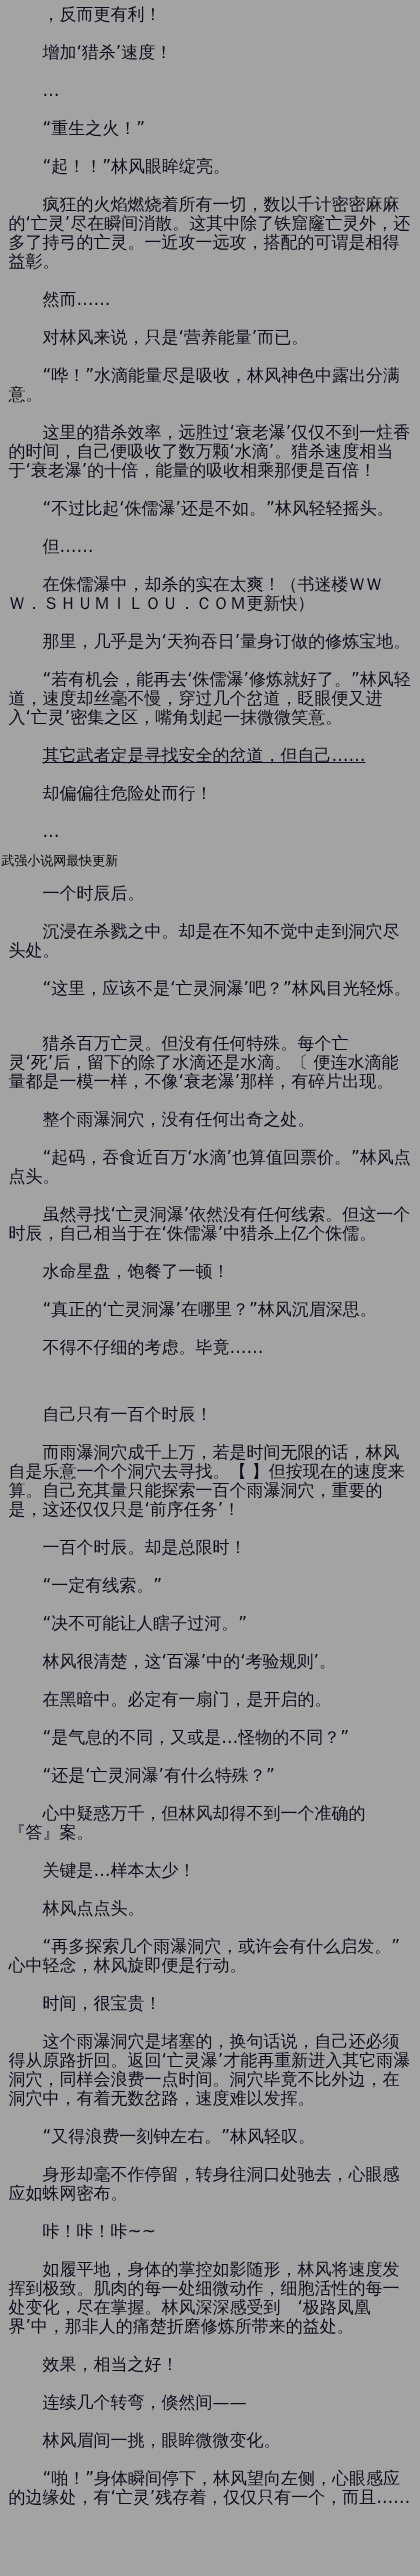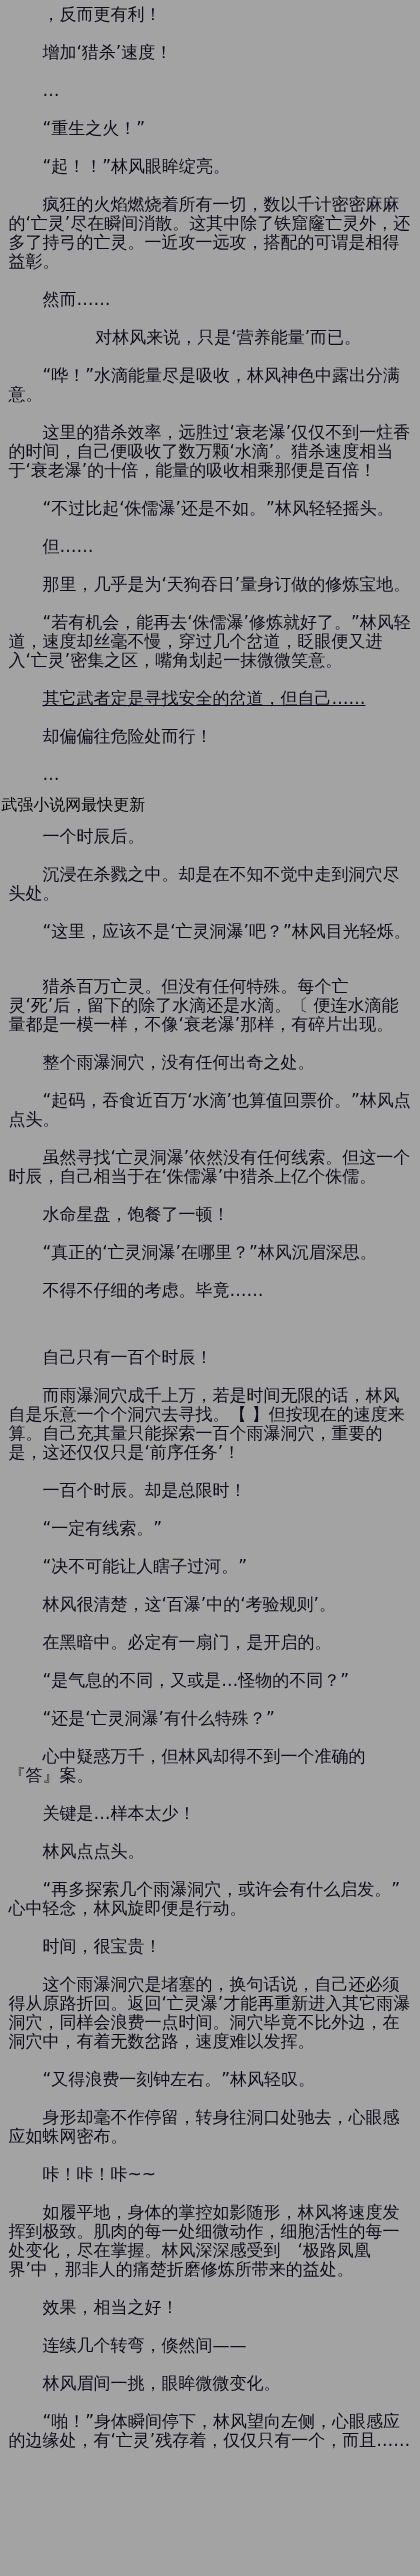--- a/index.html
+++ b/index.html
@@ -31,44 +31,45 @@
   p.sep {
     margin: 0 0 19px 0;
     font-size: 17px;
     line-height: 19px;
     color: #0e0c1a;
     text-indent: 2em;
     letter-spacing: 1.2px;
   }
   p.ad {
     margin: -3.6px 0 15.6px -7.2px;
-    font-size: 16px;
+    font-size: 13px;
     line-height: 12px;
     color: #000000;
     text-indent: 0;
-    font-family: Liberation Sans, sans-serif;
+    font-family: Liberation Mono, monospace;
   }
 </style>
 </head>
 <body style="background: rgb(66, 247, 27);">
 
 <div class="page" style="background: #a3a3a3;">
   <div id="novel-text">
       <p class="para" style="color: rgb(14, 12, 26);">，反而更有利！</p>
       <p class="para" style="color: rgb(14, 12, 26);">增加‘猎杀’速度！</p>
       <p class="sep" style="color: rgb(14, 12, 26);">…</p>
       <p class="para" style="color: rgb(14, 12, 26);">“重生之火！”</p>
       <p class="para" style="color: rgb(14, 12, 26);">“起！！”林风眼眸绽亮。</p>
       <p class="para" style="color: rgb(14, 12, 26);">疯狂的火焰燃烧着所有一切，数以千计密密麻麻的‘亡灵’尽在瞬间消散。这其中除了铁窟窿亡灵外，还多了持弓的亡灵。一近攻一远攻，搭配的可谓是相得益彰。</p>
       <p class="para" style="color: rgb(14, 12, 26);">然而……</p>
-      <p class="para" style="color: rgb(14, 12, 26); text-align: center;">对林风来说，只是‘营养能量’而已。</p>
+      <p class="para" style="color: rgb(14, 12, 26);">对林风来说，只是‘营养能量’而已。</p>
       <p class="para" style="color: rgb(14, 12, 26);">“哗！”水滴能量尽是吸收，林风神色中露出分满意。</p>
       <p class="para" style="color: rgb(14, 12, 26);">这里的猎杀效率，远胜过‘衰老瀑’仅仅不到一炷香的时间，自己便吸收了数万颗‘水滴’。猎杀速度相当于‘衰老瀑’的十倍，能量的吸收相乘那便是百倍！</p>
       <p class="para" style="color: rgb(14, 12, 26);">“不过比起‘侏儒瀑’还是不如。”林风轻轻摇头。</p>
       <p class="para" style="color: rgb(14, 12, 26);">但……</p>
+      <p class="para" style="color: rgb(14, 12, 26);">在侏儒瀑中，却杀的实在太爽！（书迷楼ＷＷＷ．ＳＨＵＭＩＬＯＵ．ＣＯＭ更新快）</p>
       <p class="para" style="color: rgb(14, 12, 26);">那里，几乎是为‘天狗吞日’量身订做的修炼宝地。</p>
       <p class="para" style="color: rgb(14, 12, 26);">“若有机会，能再去‘侏儒瀑’修炼就好了。”林风轻道，速度却丝毫不慢，穿过几个岔道，眨眼便又进入‘亡灵’密集之区，嘴角划起一抹微微笑意。</p>
       <p class="para" style="color: rgb(14, 12, 26); text-decoration: underline;">其它武者定是寻找安全的岔道，但自己……</p>
       <p class="para" style="color: rgb(14, 12, 26);">却偏偏往危险处而行！</p>
       <p class="sep" style="color: rgb(14, 12, 26);">…</p>
       <p class="ad" style="color: rgb(0, 0, 0);">武强小说网最快更新</p>
       <p class="para" style="color: rgb(14, 12, 26);">一个时辰后。</p>
       <p class="para" style="color: rgb(14, 12, 26);">沉浸在杀戮之中。却是在不知不觉中走到洞穴尽头处。</p>
       <p class="para" style="color: rgb(14, 12, 26);">“这里，应该不是‘亡灵洞瀑’吧？”林风目光轻烁。</p>
       <p class="para" style="color: rgb(14, 12, 26); margin-top: 36px;">猎杀百万亡灵。但没有任何特殊。每个亡灵‘死’后，留下的除了水滴还是水滴。〔 便连水滴能量都是一模一样，不像‘衰老瀑’那样，有碎片出现。</p>

